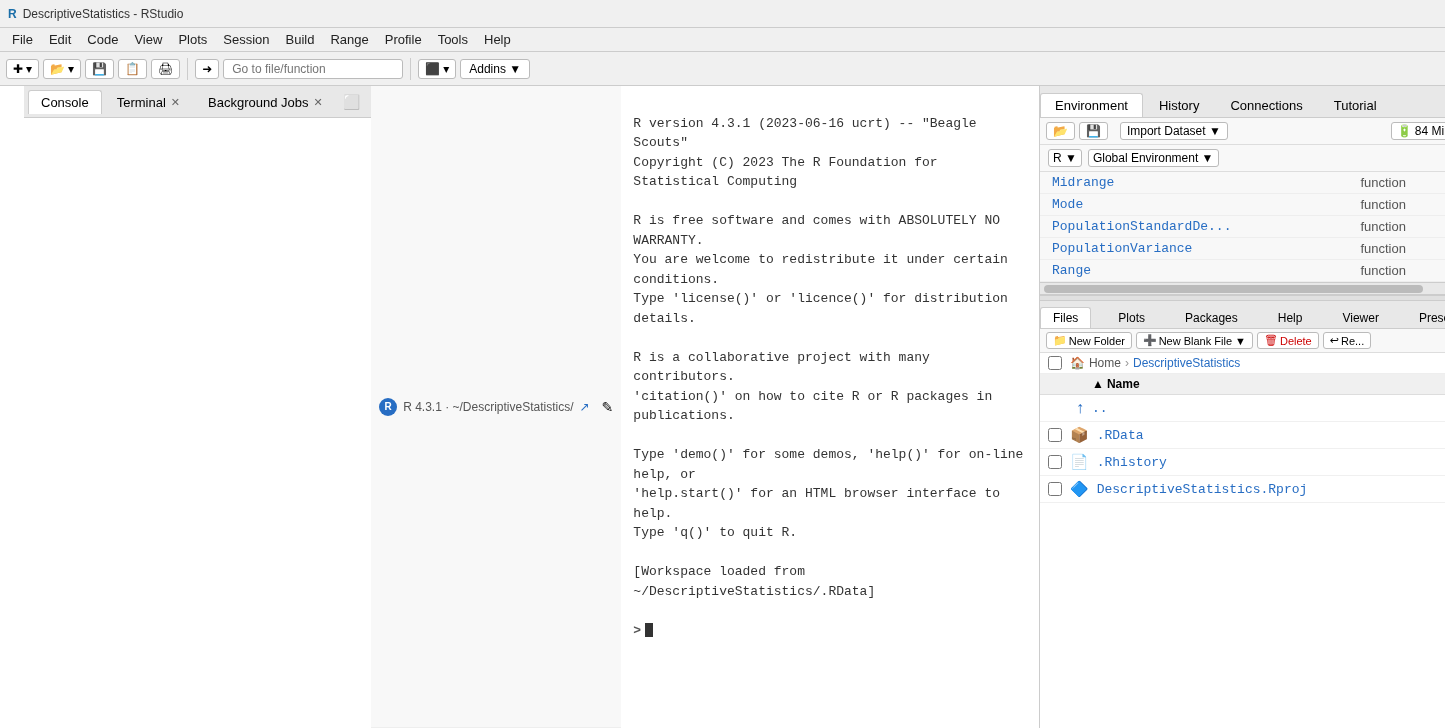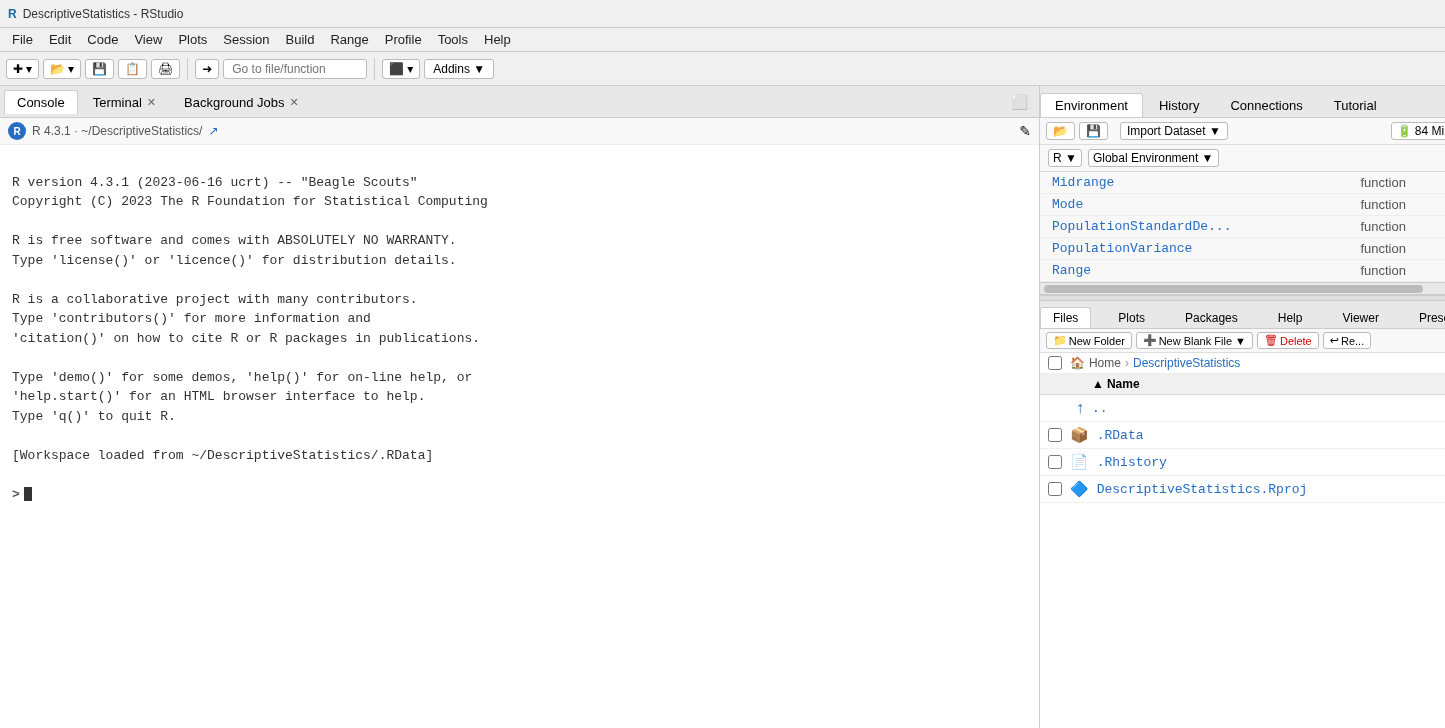--- a/index.html
+++ b/index.html
@@ -11,28 +11,28 @@
     #title-bar .title-text { font-size: 12px; color: #333; }
 
     
     #menu-bar { background: #f0f0f0; border-bottom: 1px solid #ccc; height: 24px; display: flex; align-items: center; padding: 0 4px; }
     .menu-item { padding: 2px 8px; font-size: 13px; cursor: pointer; color: #222; }
 
     
     #toolbar { background: #f0f0f0; border-bottom: 1px solid #ccc; height: 34px; display: flex; align-items: center; padding: 0 6px; gap: 4px; }
     .tb-btn { background: #fff; border: 1px solid #bbb; border-radius: 3px; padding: 2px 6px; cursor: pointer; font-size: 12px; display: flex; align-items: center; gap: 3px; }
     .tb-sep { width: 1px; height: 22px; background: #ccc; margin: 0 3px; }
-    #go-to-input { border: 1px solid #bbb; border-radius: 3px; padding: 2px 8px; width: 144px; font-size: 12px; background: white; }
+    #go-to-input { border: 1px solid #bbb; border-radius: 3px; padding: 2px 8px; width: 180px; font-size: 12px; background: white; }
     .addins-btn { background: #fff; border: 1px solid #bbb; border-radius: 3px; padding: 2px 8px; cursor: pointer; font-size: 12px; }
 
     
     #main { display: flex; height: calc(728px - 86px); }
 
     
-    #left-panel { flex: 0 0 1040px; display: flex; flex-direction: column; border-right: 1px solid #ccc; background: white; }
+    #left-panel { flex: 0 0 1040px; display: flex; flex-direction: row; border-right: 1px solid #ccc; background: white; padding-left: 24px; }
 
     
     .tab-bar { display: flex; align-items: center; background: #e8e8e8; border-bottom: 1px solid #ccc; height: 32px; padding: 0 4px; }
     .tab { padding: 4px 12px; font-size: 13px; cursor: pointer; border: 1px solid transparent; border-bottom: none; margin-right: 2px; border-radius: 3px 3px 0 0; display: flex; align-items: center; gap: 5px; }
     .tab.active { background: white; border-color: #ccc; border-bottom-color: white; font-weight: 500; }
     .tab .close-x { font-size: 11px; color: #666; cursor: pointer; }
     .tab-spacer { flex: 1; }
     .tab-action-btn { background: none; border: none; cursor: pointer; padding: 2px 6px; font-size: 14px; color: #555; }
 
     
@@ -177,24 +177,24 @@
       <div style="flex:1"></div>
       <button style="background:none;border:none;cursor:pointer;font-size:14px;">✎</button>
     </div>
 
     <div id="console-content">
       <div style="font-family:'Courier New',monospace; color:#333;">&nbsp;</div>
       <div style="font-family:'Courier New',monospace; color:#333;">R version 4.3.1 (2023-06-16 ucrt) -- "Beagle Scouts"</div>
       <div style="font-family:'Courier New',monospace; color:#333;">Copyright (C) 2023 The R Foundation for Statistical Computing</div>
       <div>&nbsp;</div>
       <div style="font-family:'Courier New',monospace; color:#333;">R is free software and comes with ABSOLUTELY NO WARRANTY.</div>
+      <div style="font-family:'Courier New',monospace; color:#333;">You are welcome to redistribute it under certain conditions.</div>
       <div style="font-family:'Courier New',monospace; color:#333;">Type 'license()' or 'licence()' for distribution details.</div>
       <div>&nbsp;</div>
       <div style="font-family:'Courier New',monospace; color:#333;">R is a collaborative project with many contributors.</div>
-      <div style="font-family:'Courier New',monospace; color:#333;">Type 'contributors()' for more information and</div>
       <div style="font-family:'Courier New',monospace; color:#333;">'citation()' on how to cite R or R packages in publications.</div>
       <div>&nbsp;</div>
       <div style="font-family:'Courier New',monospace; color:#333;">Type 'demo()' for some demos, 'help()' for on-line help, or</div>
       <div style="font-family:'Courier New',monospace; color:#333;">'help.start()' for an HTML browser interface to help.</div>
       <div style="font-family:'Courier New',monospace; color:#333;">Type 'q()' to quit R.</div>
       <div>&nbsp;</div>
       <div style="font-family:'Courier New',monospace; color:#333;">[Workspace loaded from ~/DescriptiveStatistics/.RData]</div>
       <div>&nbsp;</div>
       <div class="prompt-line">
         <span class="prompt">&gt;</span>

